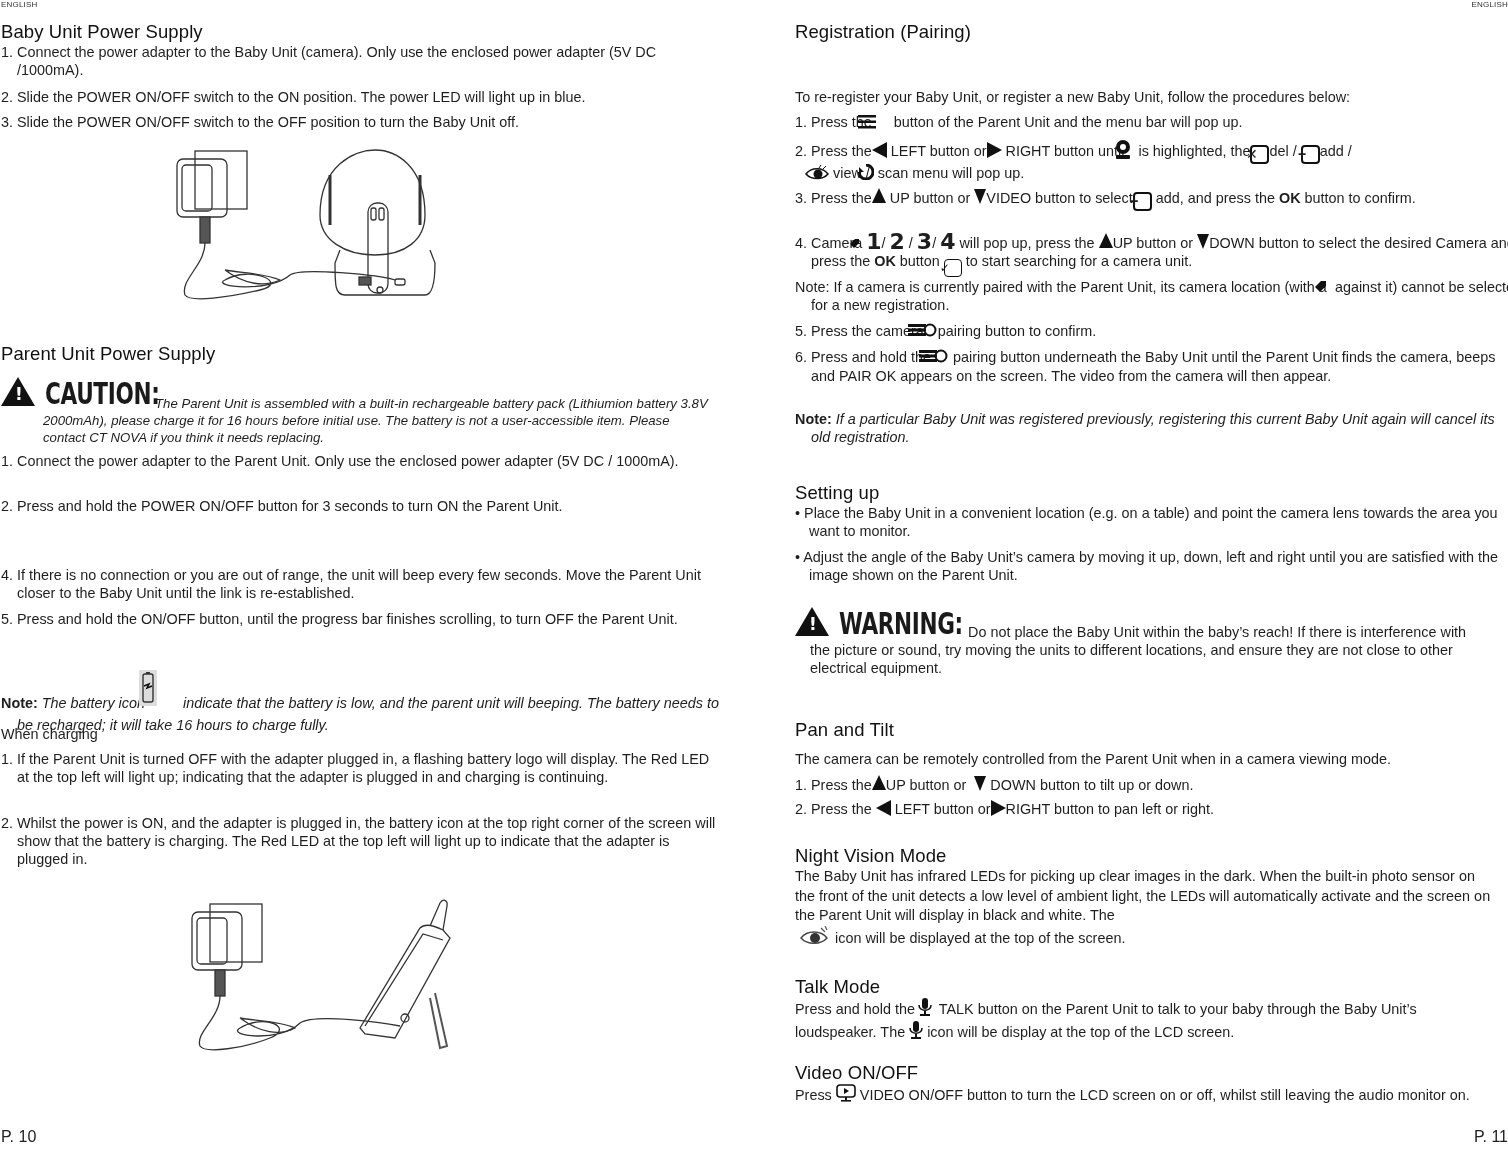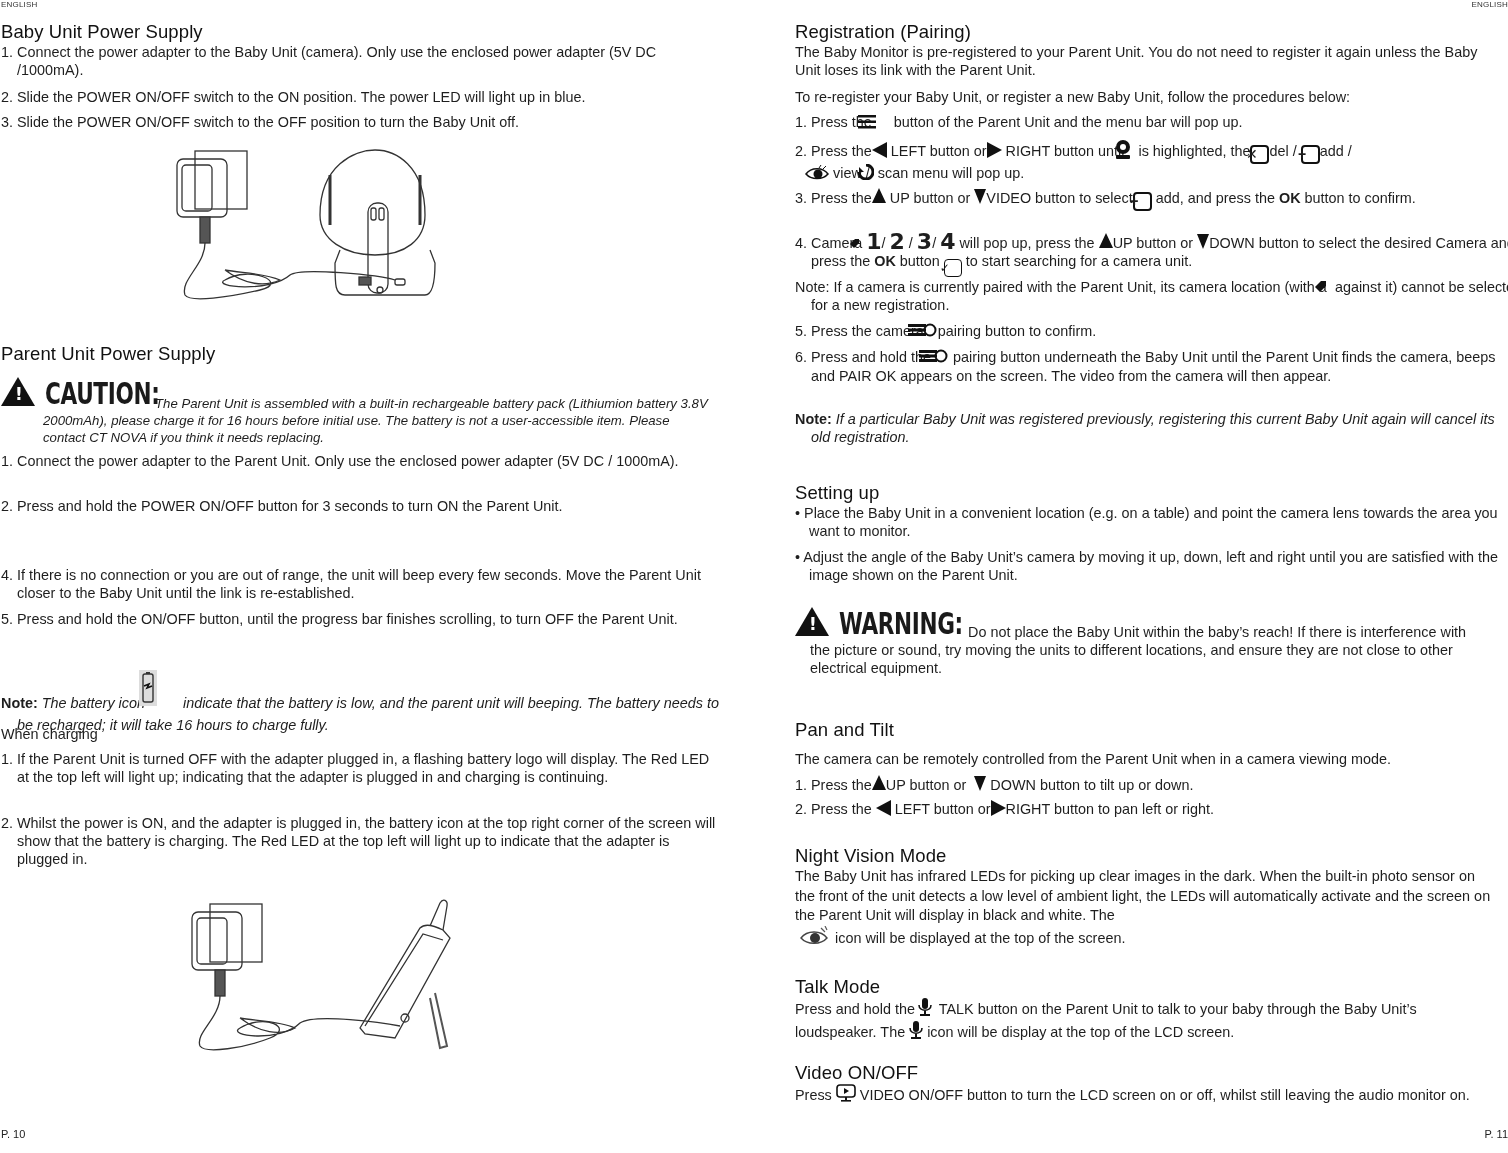--- a/index.html
+++ b/index.html
@@ -6,21 +6,21 @@
   body {
     width: 1508px; height: 1153px; position: relative; overflow: hidden;
     font-family: "Liberation Sans", "DejaVu Sans", sans-serif; color: #1a1a1a;
   }
   .page { position: absolute; top: 0; height: 1153px; }
   .page.left { left: 0; width: 720px; }
   .page.right { left: 795px; width: 713px; }
   .lang { position: absolute; top: 0; font-size: 8px; color: #333; letter-spacing: 0.2px; }
   .page.left .lang { left: 1px; }
   .page.right .lang { right: 0; }
-  .pnum { position: absolute; top: 1128px; font-size: 11px; color: #222; }
+  .pnum { position: absolute; top: 1128px; font-size: 16px; color: #222; }
   .page.left .pnum { left: 1px; }
   .page.right .pnum { right: 0; }
 
   h2 { position: absolute; margin: 0; font-size: 18.5px; font-weight: normal; color: #111; letter-spacing: 0.1px; }
   .p { position: absolute; margin: 0; font-size: 14.4px; line-height: 18px; color: #1e1e1e; }
   .hang { padding-left: 16px; text-indent: -16px; }
   .it { font-style: italic; }
   b { font-weight: bold; }
 
   .ico { display: inline-block; vertical-align: -2px; }
@@ -113,21 +113,20 @@
     <circle cx="220" cy="120" r="4"></circle>
   </svg>
 
   <div class="pnum">P. 10</div>
 </div>
 
 <div class="page right">
   <div class="lang">ENGLISH</div>
 
   <h2 style="top:21px; left:0;">Registration (Pairing)</h2>
-  <p class="p" style="top:43px; left:0; width:710px;">The Baby Monitor is pre-registered to your Parent Unit. You do not need to register it again unless the Baby Unit loses its link with the Parent Unit.</p>
   <p class="p" style="top:88px; left:0; width:710px;">To re-register your Baby Unit, or register a new Baby Unit, follow the procedures below:</p>
 
   <p class="p hang" style="top:113px; left:0; width:710px;">
     <span>1. Press the</span><span class="ico" style="width:18px; margin:0 2px;"><svg width="18" height="14" viewBox="0 0 18 14">
           <rect y="0" width="18" height="2.5" fill="#111"></rect>
           <rect y="5.5" width="18" height="2.5" fill="#111"></rect>
           <rect y="11" width="18" height="2.5" fill="#111"></rect>
         </svg></span><span>button of the Parent Unit and the menu bar will pop up.</span>
   </p>
 

